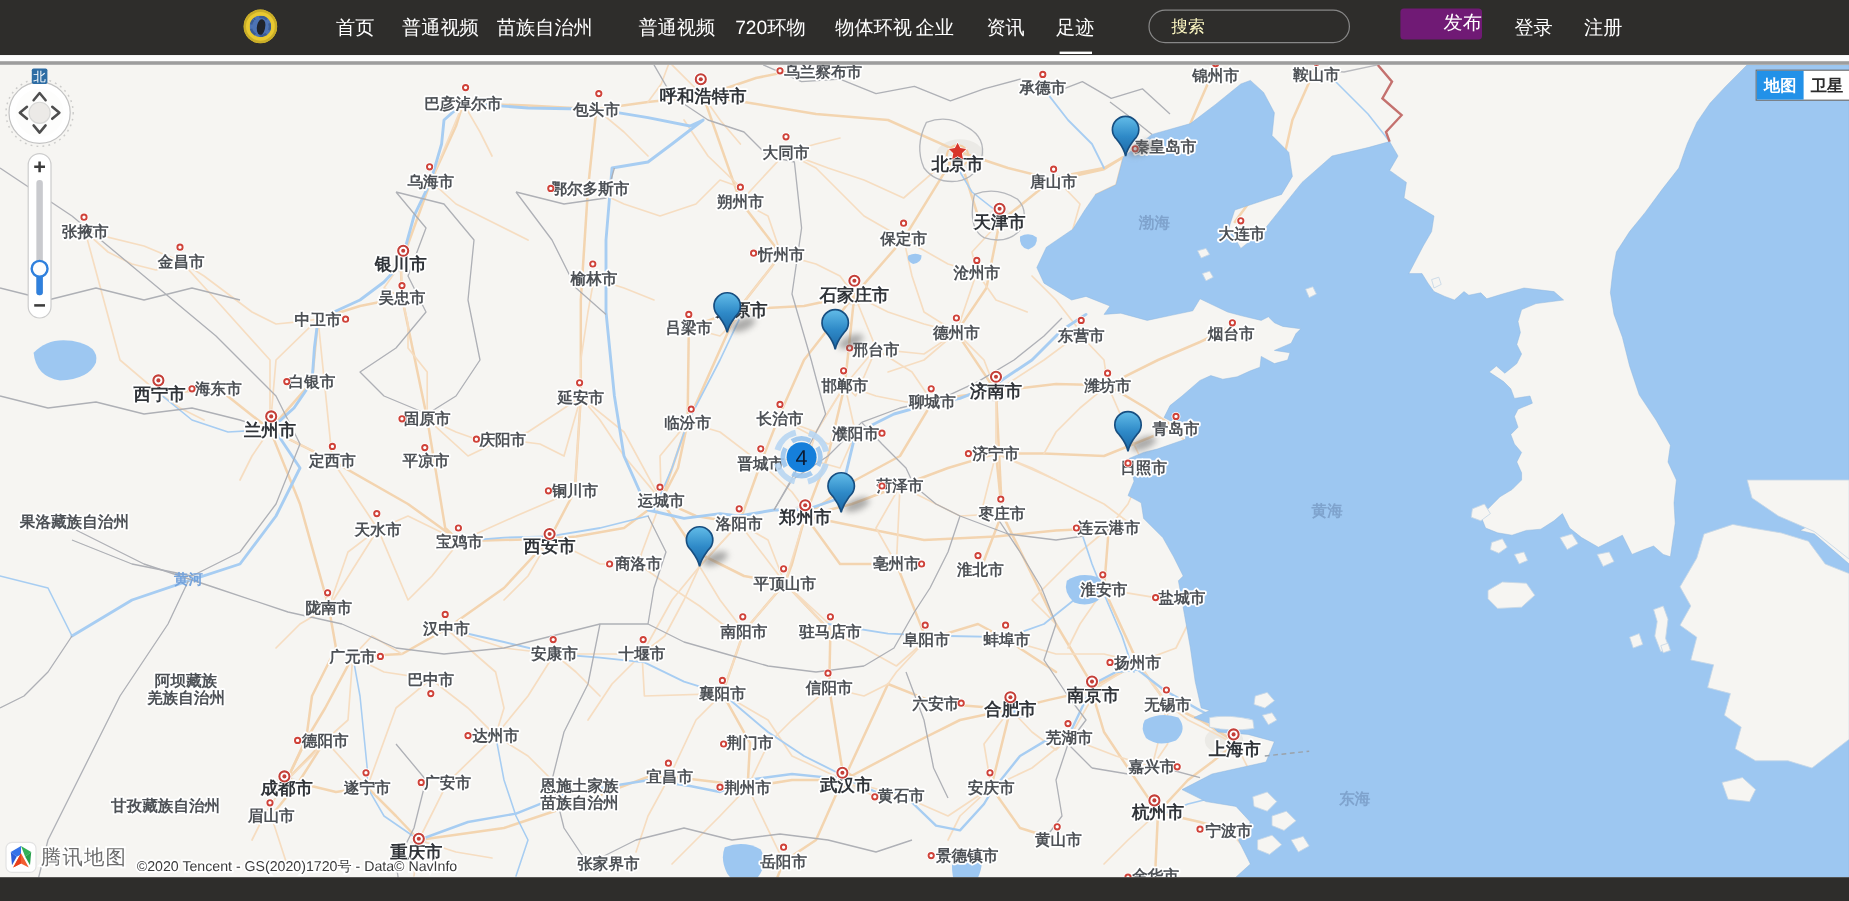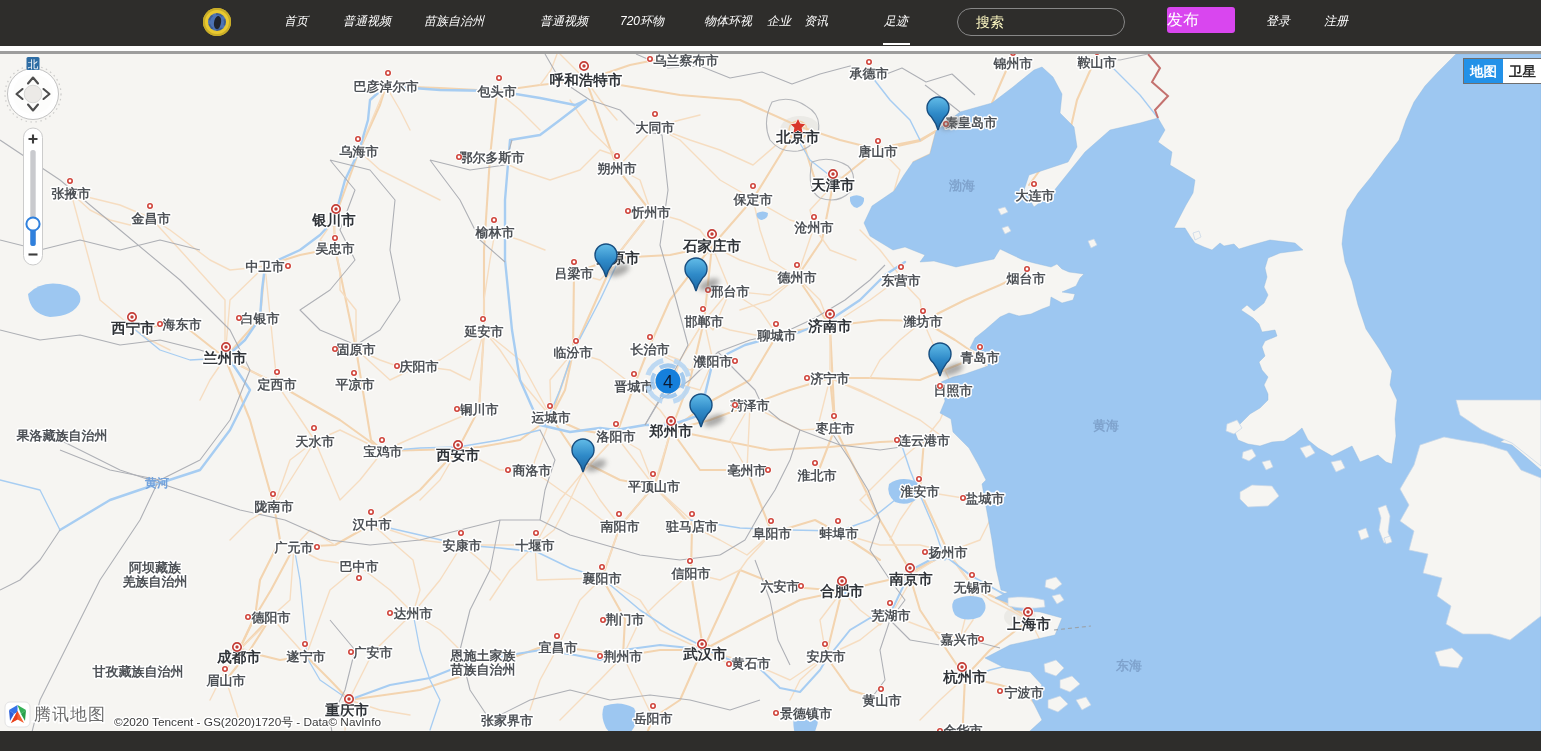--- a/index.html
+++ b/index.html
@@ -1,29 +1,29 @@
 <!DOCTYPE html>
 <html><head><meta charset="utf-8">
 <style>
 html,body{margin:0;padding:0;width:1541px;height:751px;overflow:hidden;background:#fff;
 font-family:"Liberation Sans",sans-serif;}
 #hdr{position:absolute;left:0;top:0;width:1541px;height:46px;background:#2e2d2b;}
-#hdr .mi{position:absolute;top:13px;color:#fff;font-size:12px;white-space:nowrap;transform:translateX(-50%);font-style:italic;}
+#hdr .mi{position:absolute;top:13px;color:#fff;font-size:16px;white-space:nowrap;transform:translateX(-50%);}
 #logo{position:absolute;left:203px;top:8px;width:28px;height:28px;border-radius:50%;
 background:#e9c930;box-shadow:inset 0 0 0 2px #c9ad28;}
 #logo .inner{position:absolute;left:5px;top:5px;width:18px;height:18px;border-radius:50%;
 background:#4d73b4;border:2px dashed #3b5c94;box-sizing:border-box;}
 #logo .fig{position:absolute;left:11px;top:8px;width:7px;height:13px;background:#20242c;border-radius:45% 55% 40% 60%;transform:rotate(14deg);}
 #sep1{position:absolute;left:0;top:46px;width:1541px;height:6px;background:#fdfdfd;}
 #sep2{position:absolute;left:0;top:51px;width:1541px;height:3px;background:#9d9d9d;}
 #srch{position:absolute;left:957px;top:8px;width:168px;height:28px;border:1px solid #878787;
 border-radius:15px;box-sizing:border-box;}
 #srch span{position:absolute;left:18px;top:5px;color:#fef9c3;font-size:14px;}
-#pub{position:absolute;left:1167px;top:7px;width:68px;height:26px;background:#d946ef;border-radius:3px;
-color:#fff;font-size:16px;text-align:left;line-height:26px;}
+#pub{position:absolute;left:1167px;top:7px;width:68px;height:26px;background:#701a75;border-radius:3px;
+color:#fff;font-size:16px;text-align:right;line-height:26px;}
 #ftr{position:absolute;left:0;top:731px;width:1541px;height:20px;background:#2e2d2b;}
 #mapwrap{position:absolute;left:0;top:54px;width:1541px;height:677px;}
 .uln{position:absolute;top:43px;height:2px;background:#fff;}
 text{font-family:"Liberation Sans",sans-serif;}
 </style></head><body>
 <div id="mapwrap">
 <svg width="1541" height="677" viewBox="0 54 1541 677" xmlns="http://www.w3.org/2000/svg">
 <defs>
 <linearGradient id="png" x1="0" y1="0" x2="0" y2="1">
  <stop offset="0" stop-color="#62bce8"></stop>
@@ -643,21 +643,21 @@
       <div class="inner"></div>
       <div class="fig"></div>
     </div>
     <div class="mi" style="left:296px">首页</div>
     <div class="mi" style="left:367px">普通视频</div>
     <div class="mi" style="left:454px">苗族自治州</div>
     <div class="mi" style="left:564px">普通视频</div>
     <div class="mi" style="left:642px">720环物</div>
     <div class="mi" style="left:728px">物体环视</div>
     <div class="mi" style="left:779px">企业</div>
-    <div class="mi" style="left:816px">资讯</div>
+    <div class="mi" style="left:838px">资讯</div>
     <div class="mi" style="left:896px">足迹</div>
     <div class="uln" style="left:883px;width:27px;"></div>
     <div id="srch">
       <span>搜索</span>
     </div>
     <div id="pub">发布</div>
     <div class="mi" style="left:1278px">登录</div>
     <div class="mi" style="left:1336px">注册</div>
   </div>
 <div id="sep1"></div>

